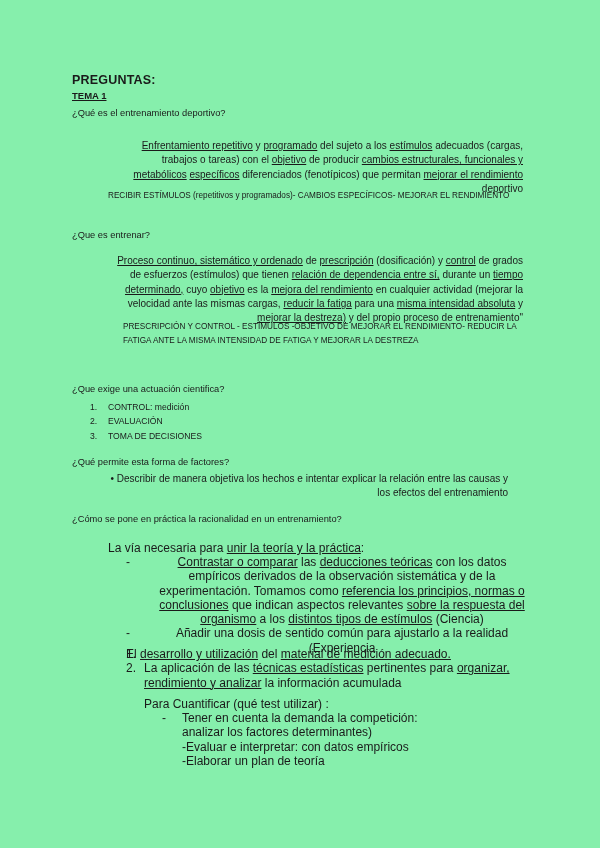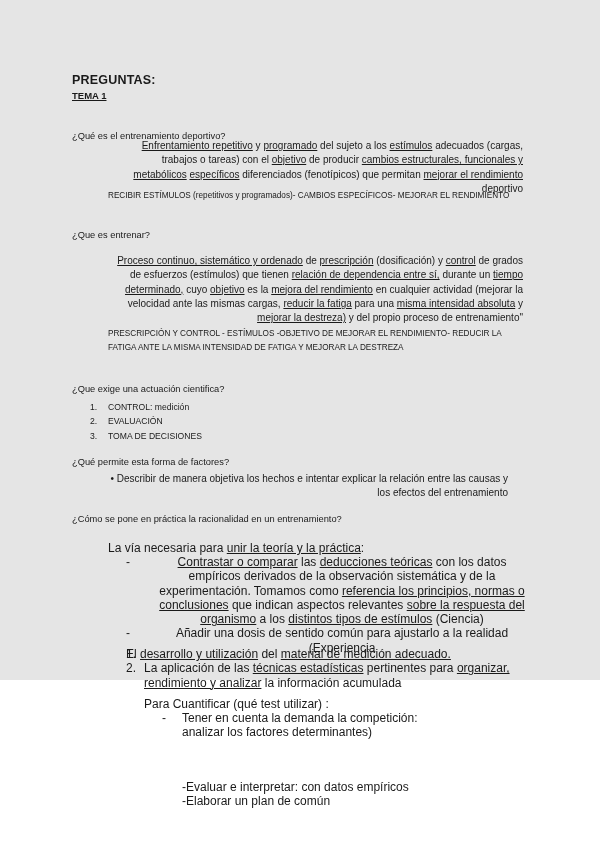--- a/index.html
+++ b/index.html
@@ -11,22 +11,22 @@
       width: 600px;
       height: 848px;
       position: relative;
       overflow: hidden;
       font-family: "Liberation Sans", sans-serif;
       color: #1a1a1a;
     }
     .page {
       position: absolute;
       left: 0; top: 0;
-      width: 600px; height: 680px;
-      background: #e5e5e5;
+      width: 600px; height: 848px;
+      background: #86efac;
     }
     .abs { position: absolute; }
     .title {
       left: 72px; top: 73px;
       font-size: 12.5px;
       font-weight: bold;
       letter-spacing: 0.2px;
     }
     .subtitle {
       left: 72px; top: 90px;
@@ -73,31 +73,31 @@
     .num2 .t { display: block; }
   </style>
 </head>
 <body>
 
 <div class="page">
 
   <div class="abs title">PREGUNTAS:</div>
   <div class="abs subtitle">TEMA 1</div>
 
-  <div class="abs q" style="top:131px;">¿Qué es el entrenamiento deportivo?</div>
+  <div class="abs q" style="top:108px;">¿Qué es el entrenamiento deportivo?</div>
   <div class="abs para" style="top:139px;">
     <u>Enfrentamiento repetitivo</u><span> y </span><u>programado</u><span> del sujeto a los </span><u>estímulos</u><span> adecuados (cargas, trabajos o tareas) con el </span><u>objetivo</u><span> de producir </span><u>cambios estructurales, funcionales y metabólicos</u><span> </span><u>específicos</u><span> diferenciados (fenotípicos) que permitan </span><u>mejorar el rendimiento</u><span> deportivo</span>
   </div>
   <div class="abs caps" style="top:189px;">RECIBIR ESTÍMULOS (repetitivos y programados)- CAMBIOS ESPECÍFICOS- MEJORAR EL RENDIMIENTO</div>
 
   <div class="abs q" style="top:230px;">¿Que es entrenar?</div>
   <div class="abs para" style="top:254px;">
     <u>Proceso continuo, sistemático y ordenado</u><span> de </span><u>prescripción</u><span> (dosificación) y </span><u>control</u><span> de grados de esfuerzos (estímulos) que tienen </span><u>relación de dependencia entre sí,</u><span> durante un </span><u>tiempo determinado,</u><span> cuyo </span><u>objetivo</u><span> es la </span><u>mejora del rendimiento</u><span> en cualquier actividad (mejorar la velocidad ante las mismas cargas, </span><u>reducir la fatiga</u><span> para una </span><u>misma intensidad absoluta</u><span> y </span><u>mejorar la destreza)</u><span> y del propio proceso de  entrenamiento"</span>
   </div>
-  <div class="abs caps" style="top:327px;">PRESCRIPCIÓN Y CONTROL - ESTÍMULOS -OBJETIVO DE MEJORAR EL RENDIMIENTO- REDUCIR LA FATIGA ANTE LA MISMA INTENSIDAD DE FATIGA Y MEJORAR LA DESTREZA</div>
+  <div class="abs caps" style="top:320px;margin-left:15px;">PRESCRIPCIÓN Y CONTROL - ESTÍMULOS -OBJETIVO DE MEJORAR EL RENDIMIENTO- REDUCIR LA FATIGA ANTE LA MISMA INTENSIDAD DE FATIGA Y MEJORAR LA DESTREZA</div>
 
   <div class="abs q" style="top:384px;">¿Que exige una actuación cientifica?</div>
   <div class="abs numlist" style="top:400px;">
     <div class="row">
       <span class="n">1.</span>
       <span class="t">CONTROL: medición</span>
     </div>
     <div class="row">
       <span class="n">2.</span>
       <span class="t">EVALUACIÓN</span>
@@ -134,17 +134,17 @@
     <div class="item">
       <span class="n">2.</span>
       <span class="t" style="margin-left:18px;"><span>La aplicación de las </span><u>técnicas estadísticas</u><span> pertinentes para </span><u>organizar, rendimiento y analizar</u><span> la información acumulada</span></span>
     </div>
   </div>
 
   <div class="abs bul" style="left:144px; top:697px;">Para Cuantificar (qué test utilizar) :</div>
   <div class="abs bul" style="left:162px; top:711px; width:300px;">
     <span class="abs" style="left:0; top:0;">-</span>
     <div style="margin-left:20px;">Tener en cuenta  la demanda la competición: analizar los factores determinantes)</div>
-    <div style="margin-left:20px;margin-top:40px;">-Evaluar e interpretar: con datos empíricos</div>
-    <div style="margin-left:20px;">-Elaborar un plan de común</div>
+    <div style="margin-left:20px;">-Evaluar e interpretar: con datos empíricos</div>
+    <div style="margin-left:20px;">-Elaborar un plan de teoría</div>
   </div>
 
 </div>
 
 </body></html>

